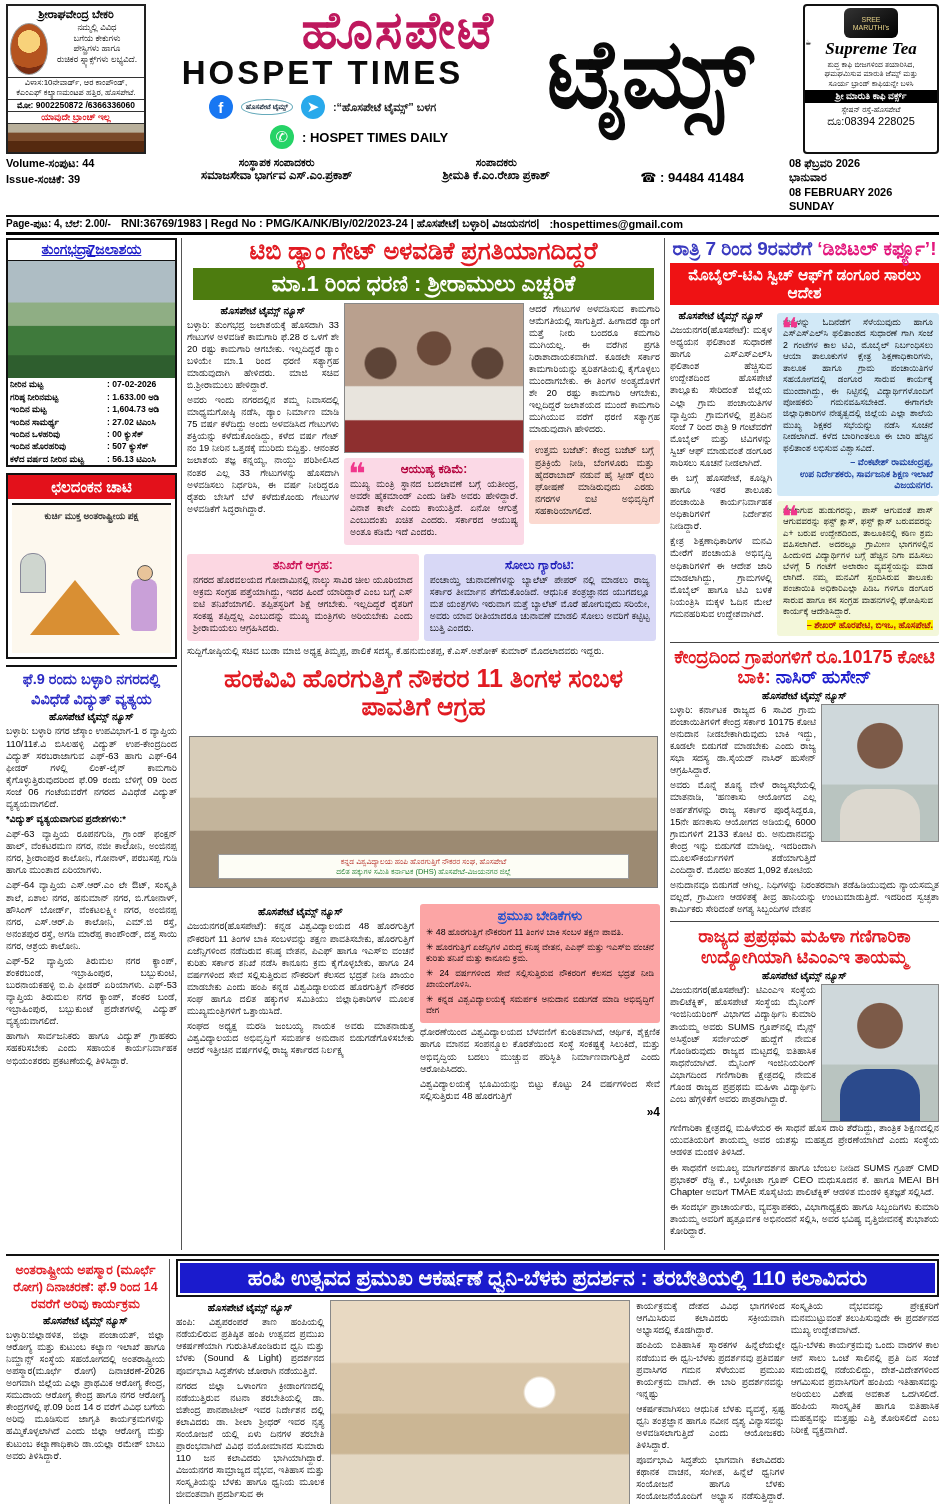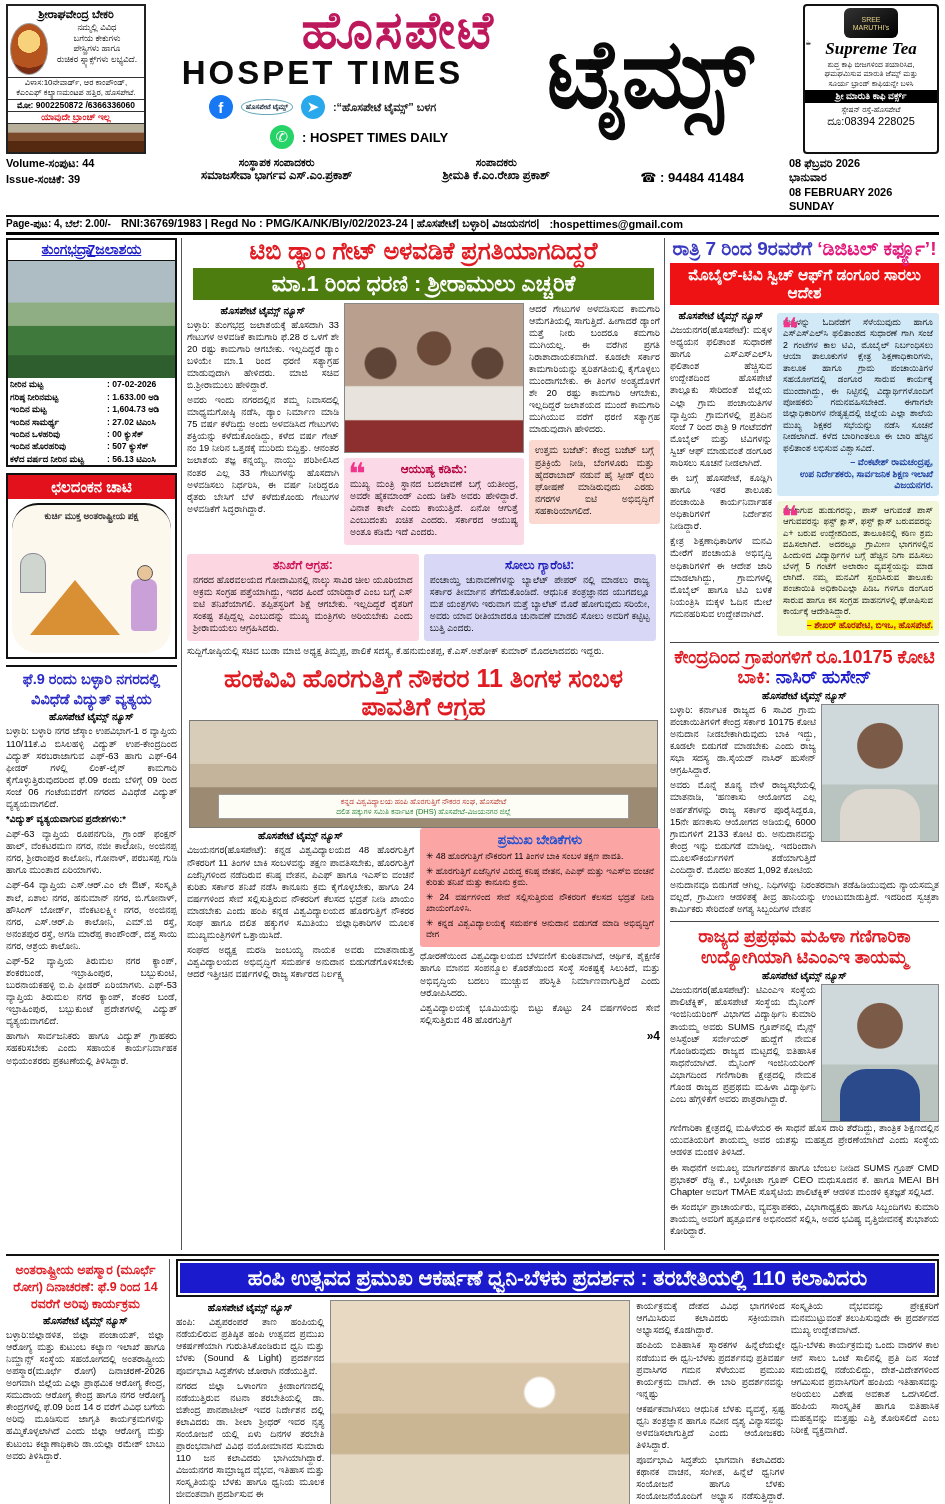--- a/index.html
+++ b/index.html
@@ -59,21 +59,21 @@
   p.b { font-size:9.3px; line-height:1.3; text-align:justify; margin-bottom:3px; }
 
   
   .resv { border:2px solid #111; }
   .resv .t { color:#1d1dc8; font-weight:900; font-size:14px; text-align:center; text-decoration:underline; padding:2px 0; }
   .dam { height:118px; background:linear-gradient(180deg,#aebdc4 0 35%, #8fae84 36% 55%, #3f7a3c 56% 80%, #2e5e2e 81%); border-top:1px solid #111; }
   .resv table { width:100%; border-collapse:collapse; font-size:8.6px; font-weight:bold; }
   .resv td { padding:0 2px; line-height:1.45; }
   .cartoonbox { border:2px solid #111; margin-top:6px; }
   .cartoonbox .t { background:#e3111b; color:#fff; font-weight:900; font-size:15px; text-align:center; padding:3px 0; }
-  .cartoon { height:150px; background:#fdf8ee; position:relative; border-top:2px solid #111; margin:4px;border-radius:26px; }
+  .cartoon { height:150px; background:#fdf8ee; position:relative; border-top:2px solid #111; margin:4px; }
   .cartoon .cap { font-size:9px; font-weight:bold; text-align:center; padding-top:6px; color:#333; }
   .mound { position:absolute; left:18px; bottom:18px; width:0; height:0; border-left:45px solid transparent; border-right:45px solid transparent; border-bottom:55px solid #d98f33; }
   .stone { position:absolute; left:8px; bottom:60px; width:26px; height:40px; background:#cfd6cf; border:1px solid #889; border-radius:12px 12px 0 0; }
   .runner { position:absolute; right:14px; bottom:22px; width:26px; height:52px; background:#c9a0d8; border-radius:8px 8px 4px 4px; }
   .runner:after { content:""; position:absolute; top:-14px; left:6px; width:14px; height:14px; border-radius:50%; background:#e8c49a; border:1px solid #555; }
   .rail-art { margin-top:6px; border-top:2px solid #111; padding-top:3px; }
   .rail-art .h { color:#2a2ac4; font-weight:900; font-size:14.5px; text-align:center; line-height:1.35; }
 
   
   .kicker { color:#e11b22; font-weight:900; font-size:24px; text-align:center; line-height:1.1; }
@@ -90,21 +90,21 @@
   .qbox { border-radius:3px; padding:4px 6px; margin-top:5px; position:relative; }
   .qbox .qt { font-weight:900; text-align:center; font-size:12px; margin-bottom:2px; }
   .qmark { position:absolute; left:4px; top:4px; font-size:30px; font-weight:900; color:#f0368c; line-height:0.8; }
   .pink { background:#fbd9e6; } .pink .qt { color:#b3003c; }
   .salmon { background:#fbd9d0; }
   .lav { background:#d8d8f6; } .lav .qt { color:#1d1dbb; }
   .pink2 { background:#fcd7e2; } .pink2 .qt { color:#cc1155; }
   .endline { font-size:9.3px; margin-top:4px; text-align:justify; }
 
   .sec-red { color:#e11b22; font-weight:900; font-size:25px; text-align:center; margin-top:8px; line-height:1.1; }
-  .protest { height:108px; border:1px solid #777; margin:0 2px; position:relative; background:linear-gradient(180deg,#d8cdb9 0 40%, #c3b49b 41% 62%, #9c8a72 63%); }
+  .protest { height:152px; border:1px solid #777; margin:16px 2px; position:relative; background:linear-gradient(180deg,#d8cdb9 0 40%, #c3b49b 41% 62%, #9c8a72 63%); }
   .banner { position:absolute; left:6%; right:6%; bottom:8px; background:#fdfdf5; border:1px solid #999; font-size:7.5px; text-align:center; color:#b02018; padding:2px 2px; line-height:1.3; }
   .banner .g { color:#1a7a2a; }
   .hk-grid { display:flex; gap:6px; }
   .hk-c1 { width:48%; }
   .hk-c2 { flex:1; }
   .demands { background:#fca5a5; border-radius:3px; padding:4px 6px; }
   .demands .qt { color:#1d4fd0; font-weight:900; text-align:center; font-size:13px; margin-bottom:3px; }
   .demands p.b { font-size:8.8px; margin-bottom:3px; }
   .cont { text-align:right; font-weight:900; font-size:12px; }
 

